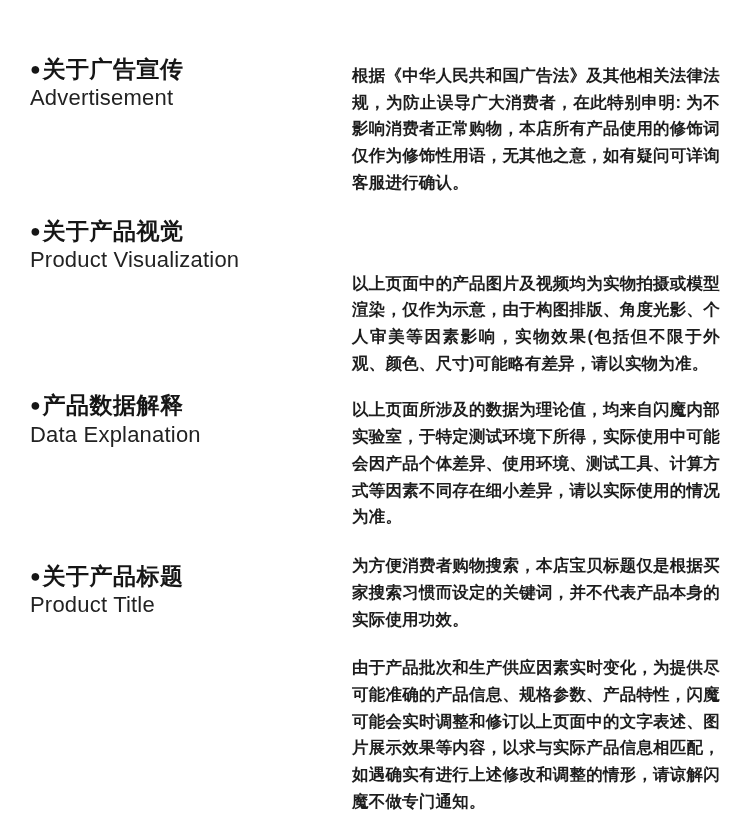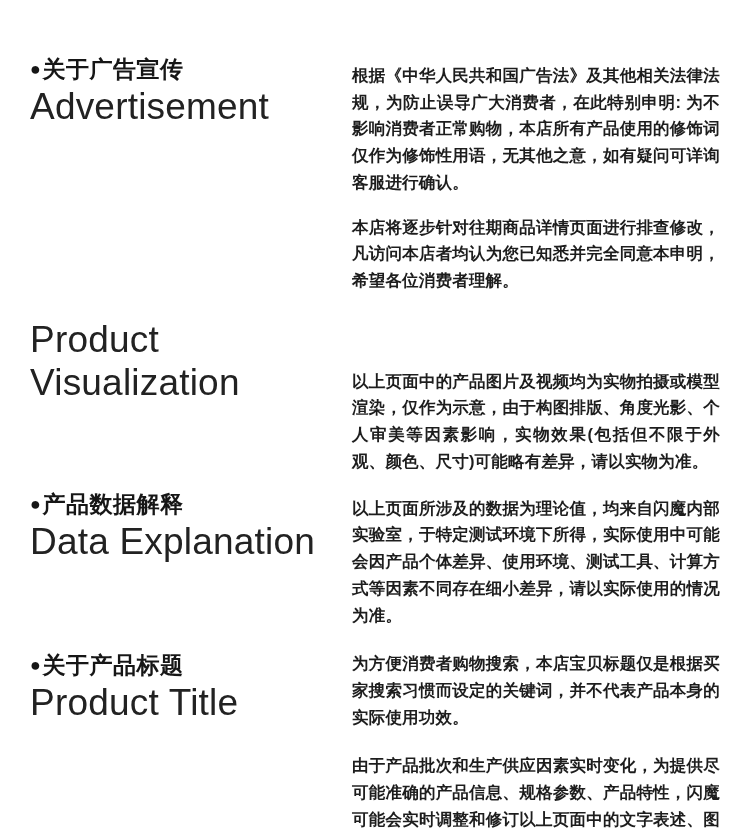--- a/index.html
+++ b/index.html
@@ -52,21 +52,21 @@
     white-space: nowrap;
   }
   .bullet {
     display: inline-block;
     font-size: 18px;
     line-height: 1;
     vertical-align: 2px;
     margin-right: 1px;
   }
   .heading-en {
-    font-size: 37px;
+    font-size: 22px;
     font-weight: 400;
     line-height: 1.17;
     color: #222222;
     margin: 2px 0 0 0;
     letter-spacing: 0.2px;
   }
   .para {
     font-size: 16.5px;
     line-height: 1.62;
     color: #1d1d1d;
@@ -96,26 +96,26 @@
 <div class="page">
   <div class="sections">
 
     <div class="section s0">
       <div class="left-col">
         <div class="heading-cn"><span class="bullet">●</span><span>关于广告宣传</span></div>
         <div class="heading-en">Advertisement</div>
       </div>
       <div class="right-col">
         <p class="para">根据《中华人民共和国广告法》及其他相关法律法规，为防止误导广大消费者，在此特别申明: 为不影响消费者正常购物，本店所有产品使用的修饰词仅作为修饰性用语，无其他之意，如有疑问可详询客服进行确认。</p>
-        <p class="para">本店将逐步针对往期商品详情页面进行排查修改，凡访问本店者均认为您已知悉并完全同意本申明，希望各位消费者理解。</p>
       </div>
     </div>
 
     <div class="section s1">
       <div class="left-col">
+        <div class="heading-cn"><span class="bullet">●</span><span>关于产品视觉</span></div>
         <div class="heading-en">Product Visualization</div>
       </div>
       <div class="right-col">
         <p class="para">以上页面中的产品图片及视频均为实物拍摄或模型渲染，仅作为示意，由于构图排版、角度光影、个人审美等因素影响，实物效果(包括但不限于外观、颜色、尺寸)可能略有差异，请以实物为准。</p>
       </div>
     </div>
 
     <div class="section s2">
       <div class="left-col">
         <div class="heading-cn"><span class="bullet">●</span><span>产品数据解释</span></div>

